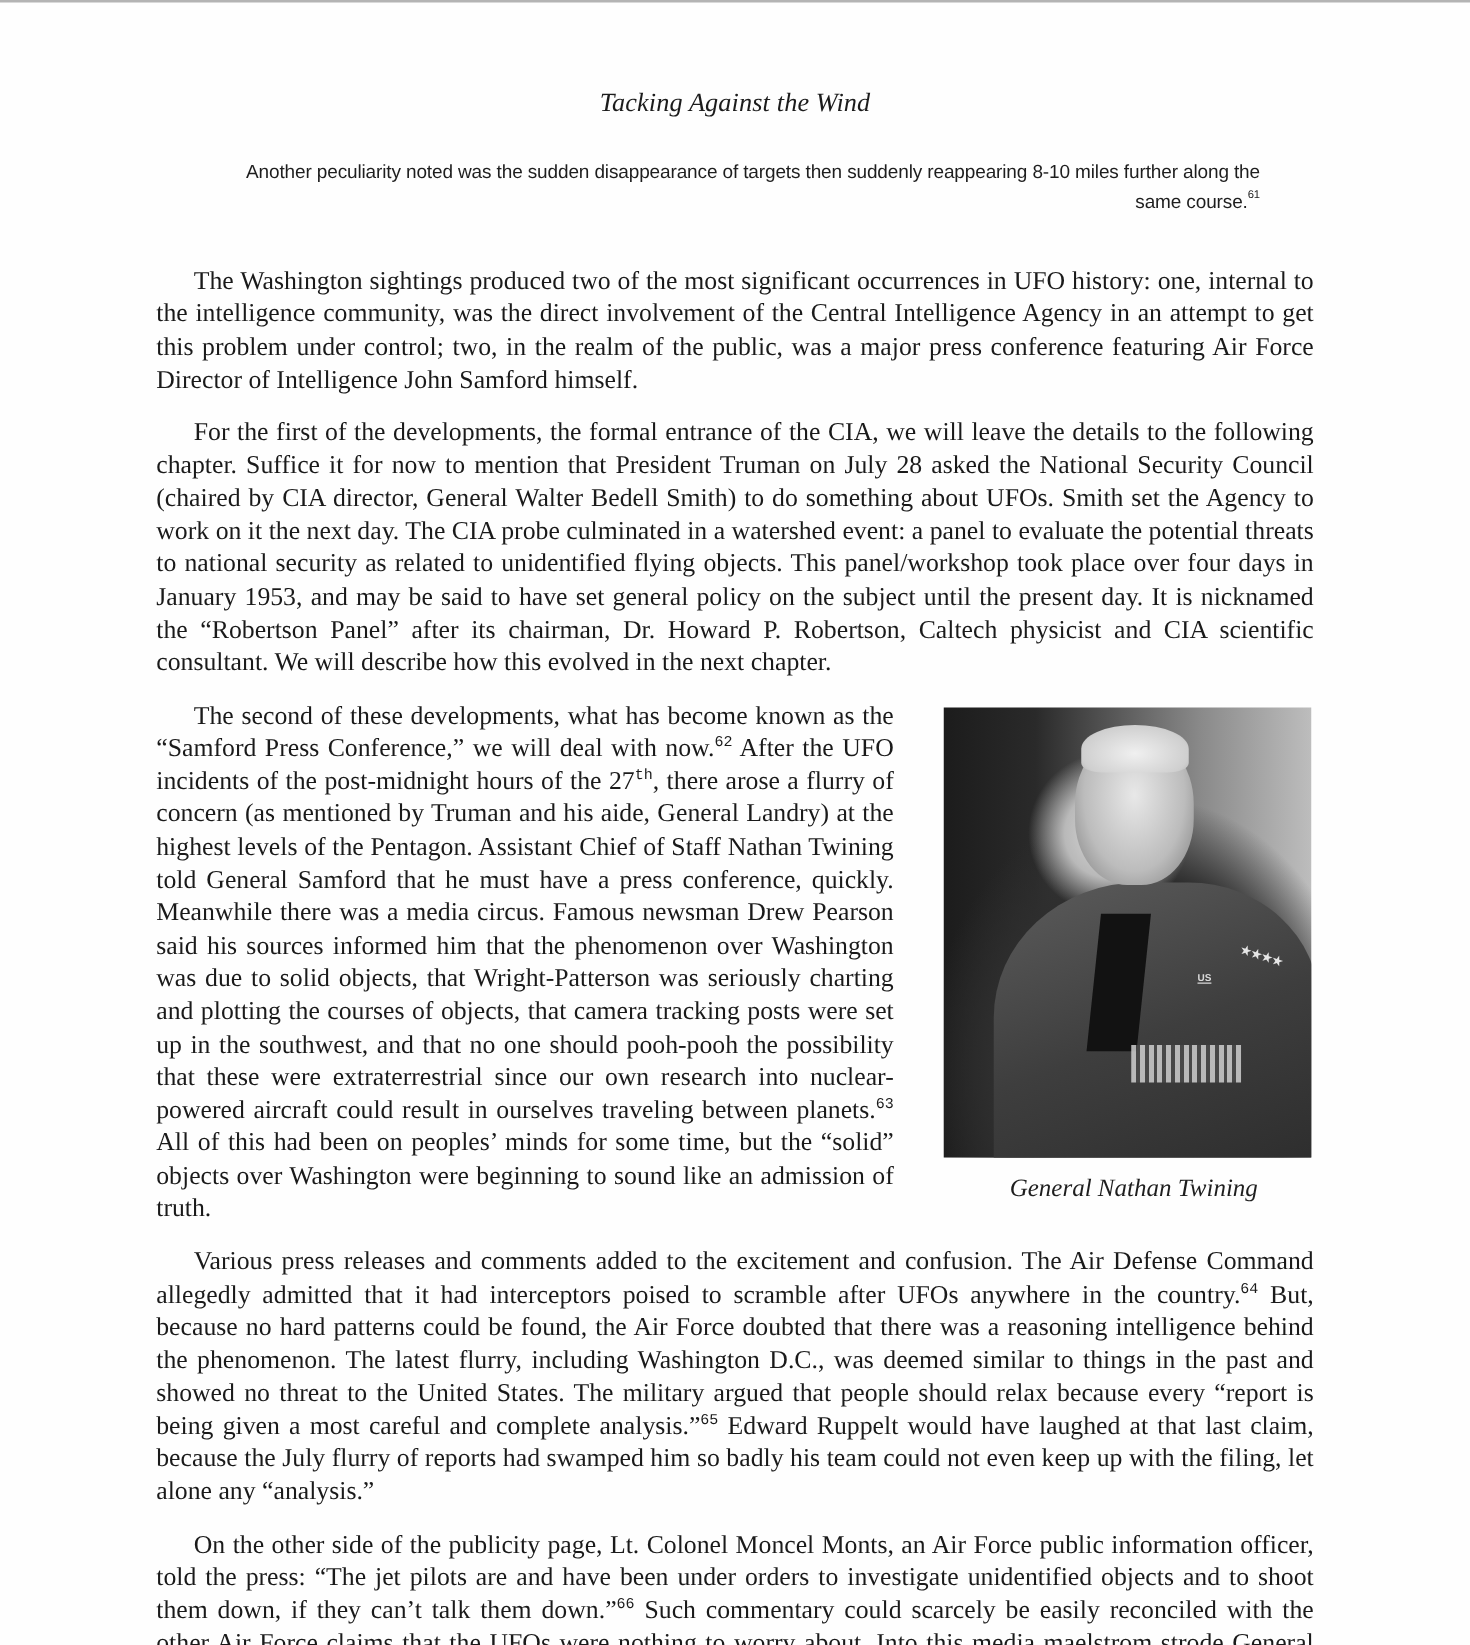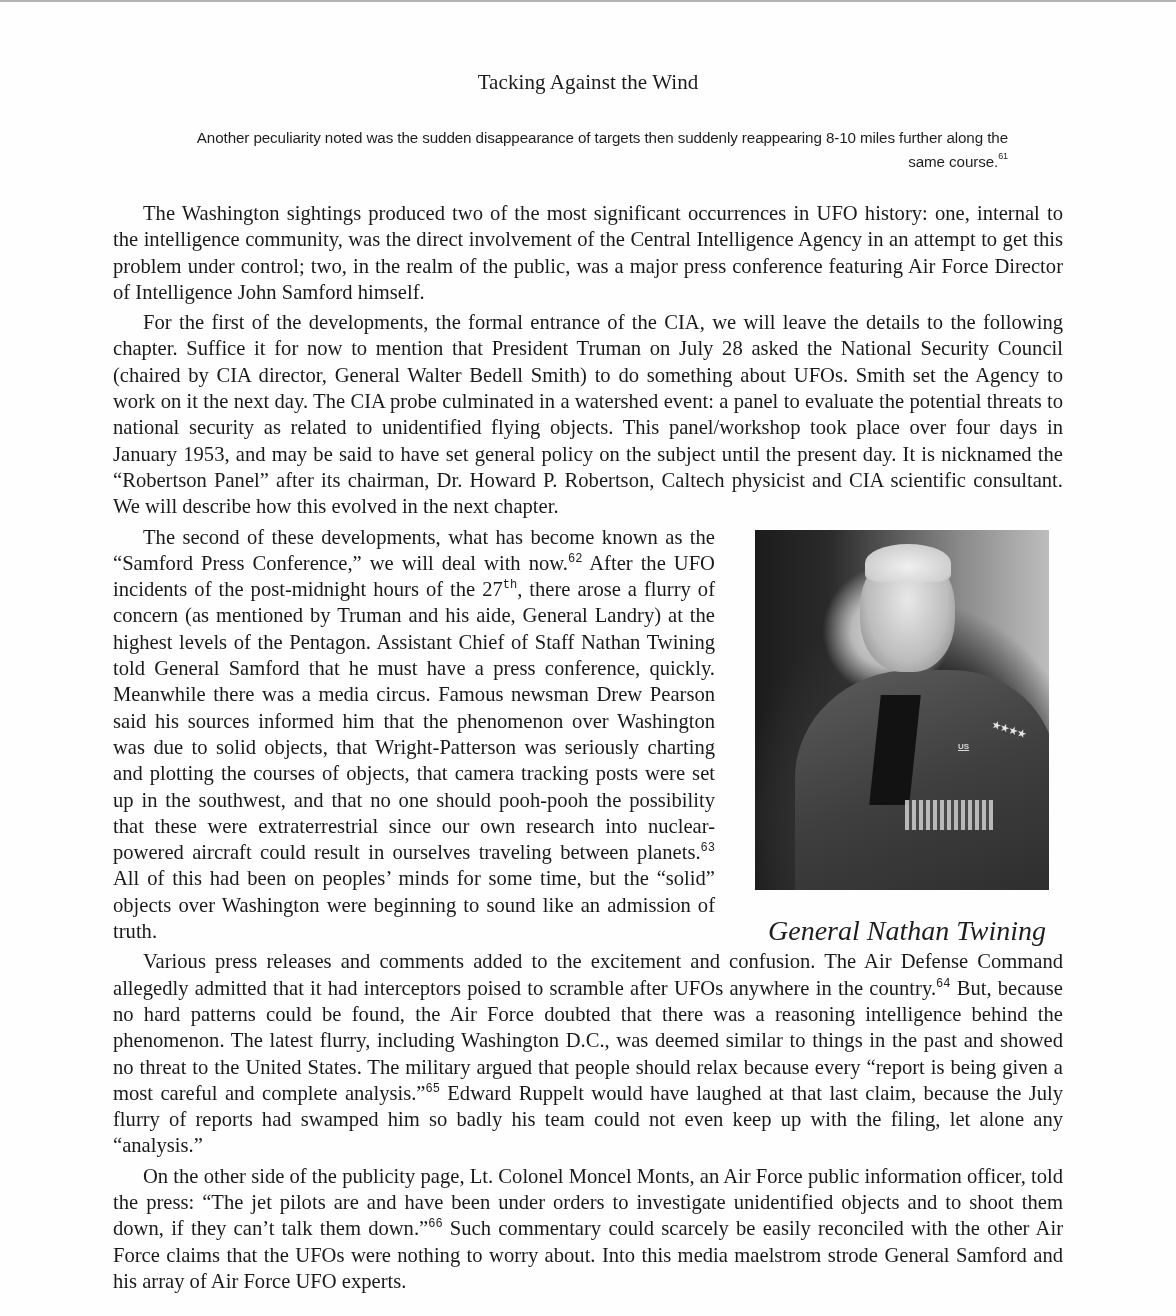--- a/index.html
+++ b/index.html
@@ -4,34 +4,34 @@
 <style>
   html, body { margin: 0; padding: 0; }
   body {
     width: 1176px; height: 1316px; overflow: hidden;
     background: #fefefe; position: relative;
     font-family: "Liberation Serif", serif; color: #1a1a1a;
   }
   .topbar { position: absolute; left: 0; top: 0; width: 1176px; height: 2px; background: #b4b4b4; }
   .running-head {
     position: absolute; top: 70px; left: 0; width: 1176px; text-align: center;
-    font-size: 21px; letter-spacing: 0.1px; color: #1c1c1c;
+    font-size: 21px; letter-spacing: 0.1px; color: #1c1c1c; font-style: italic;
   }
   .blockquote {
     position: absolute; left: 178px; top: 126px; width: 830px;
     font-family: "Liberation Sans", sans-serif; font-size: 15.2px; line-height: 24px; color: #1e1e1e;
     letter-spacing: -0.1px;
     text-align: right;
   }
   .blockquote sup { font-size: 9px; vertical-align: 8px; line-height: 0; }
   .body-text {
     position: absolute; left: 109px; top: 196px; width: 958px;
     font-size: 20.6px; line-height: 26.3px; text-align: justify; color: #1a1a1a;
   }
-  .body-text p { margin: 4px; text-indent: 30px; }
+  .body-text p { margin: 16px; text-indent: 30px; }
   .body-text sup { font-size: 12px; vertical-align: 8px; line-height: 0; font-family: Liberation Mono, monospace; }
   .float-figure {
     float: right; width: 320px; margin: 6px 0 0 32px; text-align: center;
     height: 400px;
   }
   .photo {
     width: 294px; height: 360px; margin: 0 0 0 8px;
     background:
       radial-gradient(ellipse 22% 18% at 45% 28%, #ddd 0%, #b9b9b9 55%, rgba(0,0,0,0) 100%),
       radial-gradient(ellipse 60% 60% at 55% 80%, #4a4a4a 0%, #2e2e2e 70%, rgba(0,0,0,0) 100%),
@@ -64,21 +64,21 @@
   }
   .photo .stars {
     position: absolute; left: 236px; top: 186px; color: #e6e6e6; font-size: 11px;
     transform: rotate(18deg); letter-spacing: -1px;
   }
   .photo .us-pin {
     position: absolute; left: 203px; top: 204px; color: #d8d8d8; font-size: 8px;
     font-family: "Liberation Sans", sans-serif; font-weight: bold; text-decoration: underline;
   }
   .caption {
-    margin-top: 28px; font-style: italic; font-size: 28px; color: #1e1e1e;
+    margin-top: 12px; font-style: italic; font-size: 20px; color: #1e1e1e;
   }
   .clip-line { height: 14px; overflow: hidden; }
 </style>
 </head>
 <body>
 
 <div class="topbar"></div>
 
 <div class="running-head">Tacking Against the Wind</div>
 

